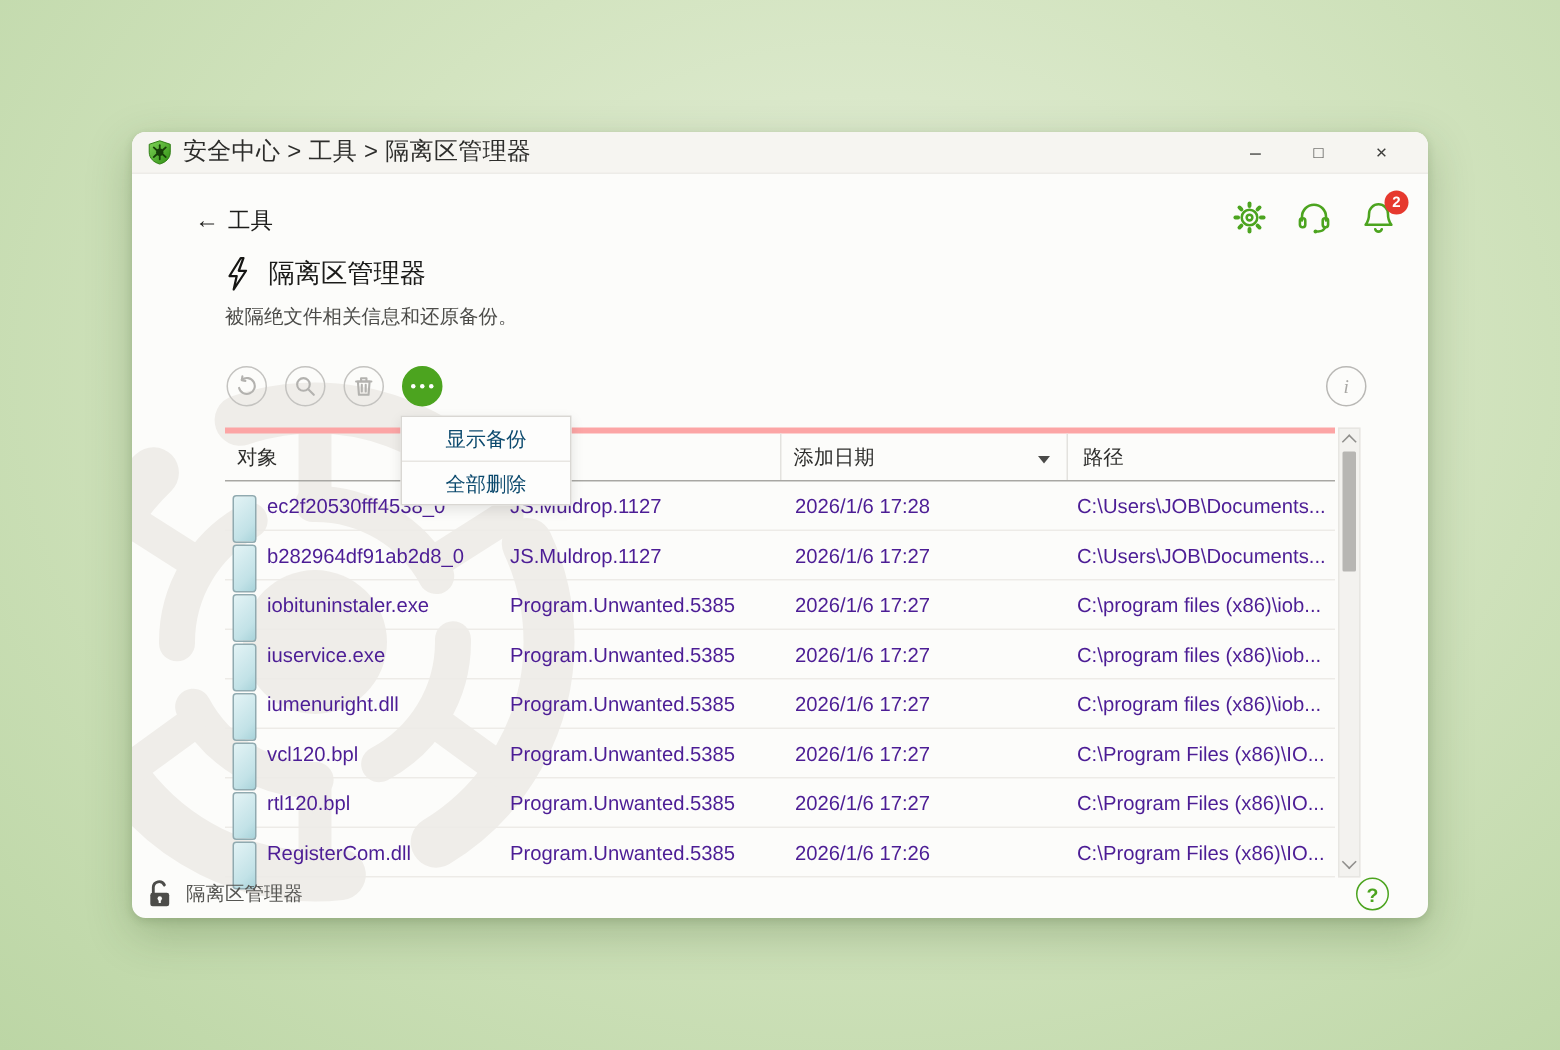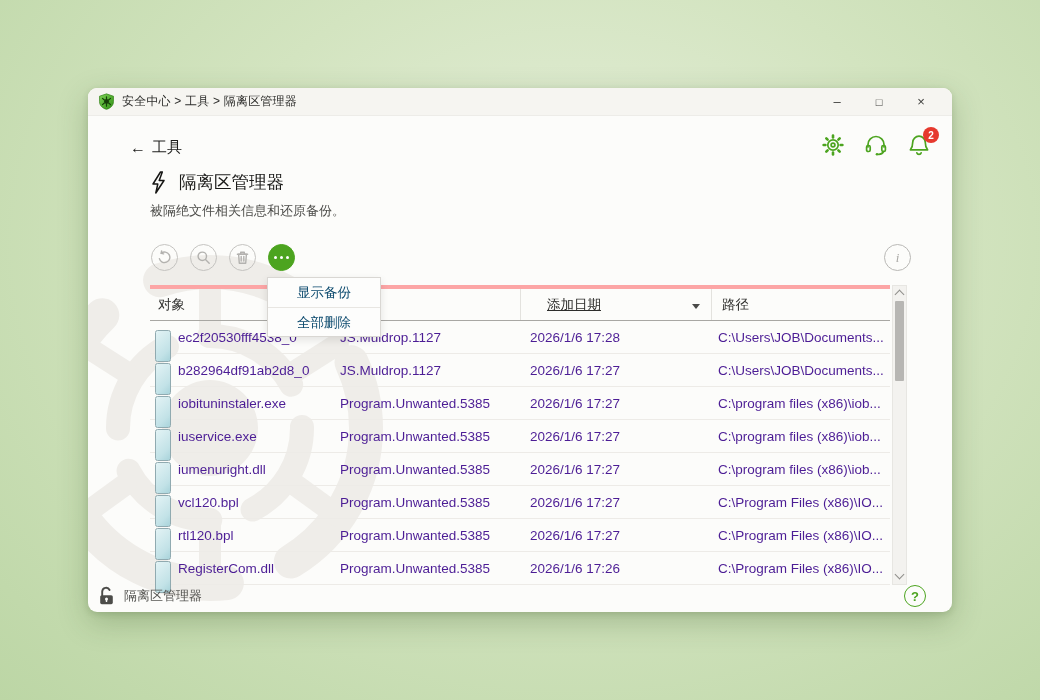--- a/index.html
+++ b/index.html
@@ -15,21 +15,21 @@
     background:#fcfcfa; border-radius:9px; overflow:hidden;
     box-shadow:0 10px 30px rgba(40,70,20,.25), 0 2px 6px rgba(40,70,20,.15);
   }
   
   .titlebar{
     position:absolute; left:0; top:0; right:0; height:28px;
     background:#f6f5f1; display:flex; align-items:center; padding:0 10px;
     border-bottom:1px solid #edece8;
   }
   .tb-logo{width:17px;height:17px;margin-right:7px;flex:0 0 auto;}
-  .tb-crumb{font-size:12px;color:#2d2d2b;letter-spacing:.2px;}
+  .tb-crumb{font-size:16px;color:#2d2d2b;letter-spacing:.2px;}
   .tb-btns{margin-left:auto;display:flex;align-items:center;}
   .tb-btn{width:42px;height:26px;display:flex;align-items:center;justify-content:center;
     font-size:13px;color:#3c3c3a;cursor:default;}
   .tb-btn.max{font-size:11px;}
   
   .watermark{position:absolute;left:-78px;top:140px;width:400px;height:400px;z-index:0;pointer-events:none;}
   
   .hdr-icons{position:absolute;top:44px;right:20px;display:flex;align-items:center;gap:17px;z-index:2;}
   .hicon{width:26px;height:26px;position:relative;}
   .hicon svg{width:100%;height:100%;}
@@ -56,21 +56,21 @@
   .tool.more{background:var(--accent);border-color:var(--accent);gap:2.5px;}
   .dot{width:3.5px;height:3.5px;border-radius:50%;background:#fff;}
   .info-circ{position:absolute;right:41px;top:156px;width:27px;height:27px;border-radius:50%;
     border:1.5px solid #b9b8b5;color:#a9a8a5;font-size:13px;font-family:"Liberation Serif","DejaVu Serif",serif;
     font-style:italic;display:flex;align-items:center;justify-content:center;z-index:2;}
   
   .table{position:absolute;left:62px;top:197px;width:740px;z-index:1;}
   .thead{position:relative;height:36px;border-top:4px solid #fca5a5;border-bottom:1px solid #a8a7a3;}
   .th{position:absolute;top:0;height:100%;display:flex;align-items:center;font-size:13.5px;color:#2e2e2c;}
   .th-object{left:8px;} .th-threat{left:190px;}
-  .th-date{left:370px;width:192px;padding-left:26px;border-left:1px solid #e3e2de;border-right:1px solid #e3e2de;justify-content:flex-start;text-decoration:underline;}
+  .th-date{left:370px;width:192px;padding-left:8px;border-left:1px solid #e3e2de;border-right:1px solid #e3e2de;justify-content:flex-start;}
   .th-path{left:572px;padding-left:0;}
   .sort{position:absolute;right:12px;top:15px;width:0;height:0;
     border-left:4.5px solid transparent;border-right:4.5px solid transparent;border-top:5.5px solid #4a4a48;}
   .trow{position:relative;height:33px;border-bottom:1px solid #edebe7;}
   .trow span{position:absolute;top:0;height:100%;display:flex;align-items:center;font-size:13.5px;color:#4c1d95;white-space:nowrap;}
   .ficon{left:5px;top:8.5px !important;width:16px;height:16px;border-radius:2.5px;
     border:1px solid #90aab0;background:linear-gradient(135deg,#e3f3f5 0%,#c2e2e7 70%,#a8d3da 100%);
     display:block !important;}
   .c-name{left:28px;} .c-threat{left:190px;} .c-date{left:380px;} .c-path{left:568px;max-width:166px;overflow:hidden;}
   

